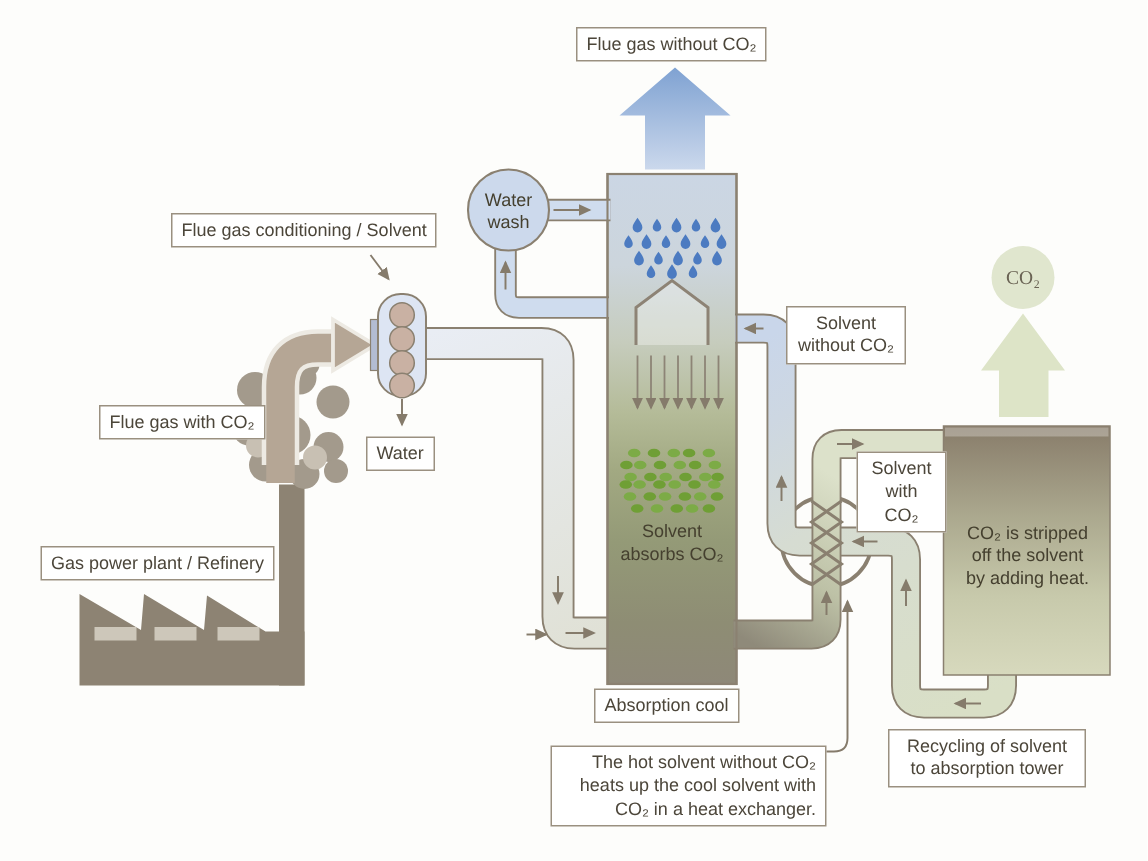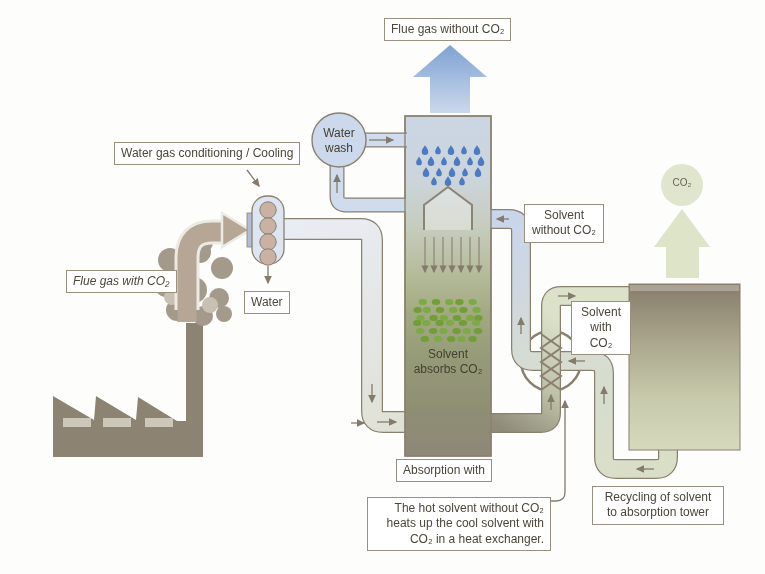--- a/index.html
+++ b/index.html
@@ -240,33 +240,37 @@
   </g>
 
   <g stroke="#857b6b" stroke-width="1.3" fill="none">
     <path d="M247,170 L259,186" marker-end="url(#ar)"></path>
     <path d="M351,423 H364" marker-end="url(#ar)"></path>
     <path d="M547,501 H556 Q565,501 565,492 V401" marker-end="url(#ar)"></path>
   </g>
 </svg>
 
 <div class="label-box nowrap" style="left:384px;top:18px;">Flue gas without CO₂</div>
-<div class="label-box nowrap" style="left:114px;top:142px;">Water gas conditioning / Cooling</div>
-<div class="label-box nowrap" style="left:66px;top:270px;font-style:italic;">Flue gas with CO₂</div>
+<div class="label-box nowrap" style="left:114px;top:142px;">Flue gas conditioning / Solvent</div>
+<div class="label-box nowrap" style="left:66px;top:270px;">Flue gas with CO₂</div>
 <div class="label-box nowrap" style="left:244px;top:291px;">Water</div>
-<div class="label-box nowrap" style="left:396px;top:459px;">Absorption with</div>
+<div class="label-box nowrap" style="left:27px;top:364px;">Gas power plant / Refinery</div>
+<div class="label-box nowrap" style="left:396px;top:459px;">Absorption cool</div>
 <div class="label-box" style="left:524px;top:204px;width:80px;">Solvent
 without CO₂</div>
 <div class="label-box" style="left:571px;top:301px;width:60px;">Solvent
 with CO₂</div>
 <div class="label-box" style="left:367px;top:497px;width:184px;text-align:right;">The hot solvent without CO₂
 heats up the cool solvent with
 CO₂ in a heat exchanger.</div>
 <div class="label-box" style="left:592px;top:486px;width:132px;">Recycling of solvent
 to absorption tower</div>
 
 <div class="diagram-text" style="left:312px;top:126px;width:54px;">Water
 wash</div>
 <div class="diagram-text" style="left:409px;top:347px;width:78px;">Solvent
 absorbs CO₂</div>
-<div class="diagram-text" style="left:661px;top:177px;width:42px;color:#6a6354;font-size:10px;">CO₂</div>
+<div class="diagram-text" style="left:661px;top:177px;width:42px;color:#6a6354;font-size:13px;font-family:Liberation Serif, serif;">CO₂</div>
+<div class="diagram-text" style="left:642px;top:348px;width:86px;">CO₂ is stripped
+off the solvent
+by adding heat.</div>
 
 </div>
 
 </body></html>

